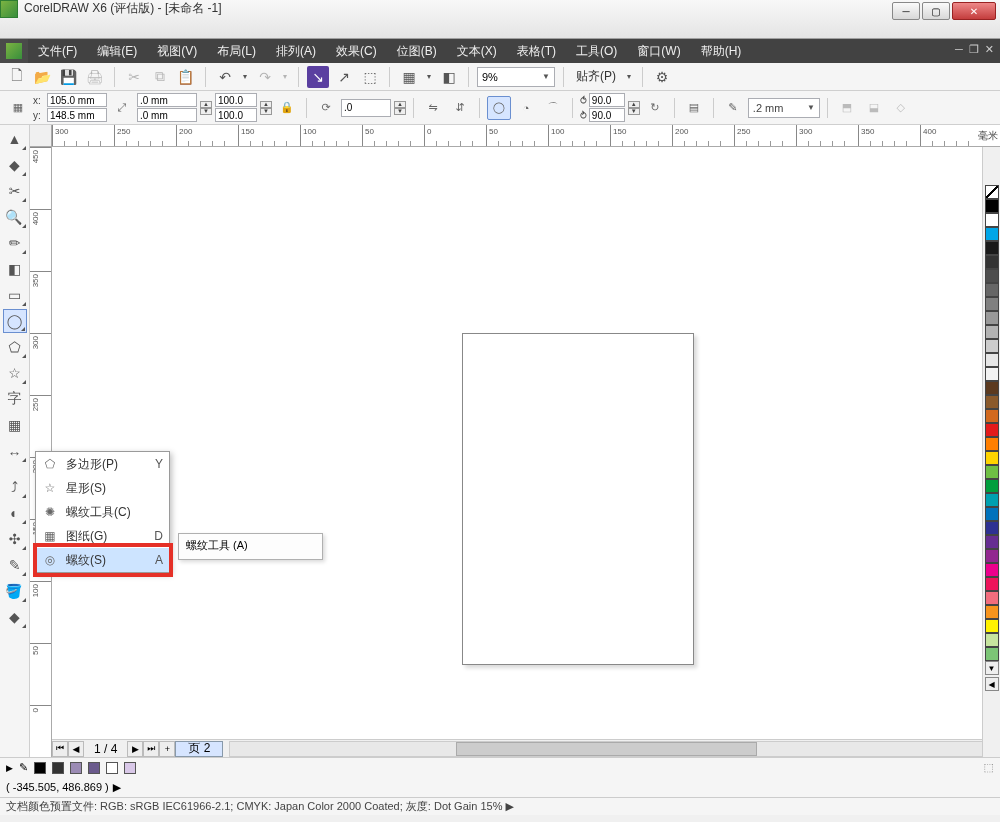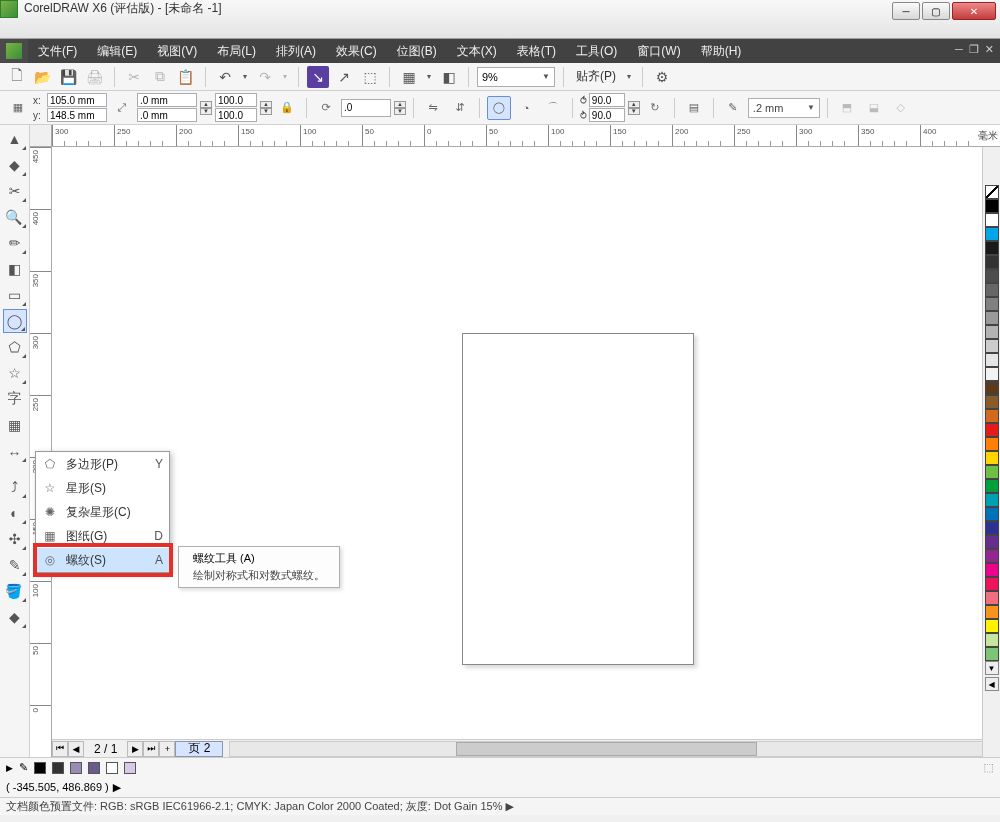--- a/index.html
+++ b/index.html
@@ -77,21 +77,21 @@
 .swatch.none { background:#fff; position:relative; }
 .swatch.none::after { content:''; position:absolute; left:0; top:0; right:0; bottom:0; background:linear-gradient(135deg,transparent 45%,#000 45%,#000 55%,transparent 55%); }
 
 
 .flyout { position:absolute; left:35px; top:326px; width:135px; background:#fff; border:1px solid #9a9a9a; box-shadow:2px 2px 6px rgba(0,0,0,.25); z-index:20; }
 .fly-item { height:24px; display:flex; align-items:center; padding:0 6px; gap:8px; font-size:12px; color:#333; }
 .fly-item .icon { width:16px; text-align:center; color:#666; }
 .fly-item .short { margin-left:auto; color:#555; }
 .fly-item.hl { background:#cde4ff; }
 .highlight-box { position:absolute; left:33px; top:418px; width:140px; height:34px; border:4px solid #e53027; z-index:25; pointer-events:none; }
-.tooltip { position:absolute; left:178px; top:421px; width:162px; background:#fdfdfd; border:1px solid #b0b0b0; padding:4px 14px; font-size:11px; box-shadow:2px 2px 4px rgba(0,0,0,.15); z-index:20; }
+.tooltip { position:absolute; left:178px; top:408px; width:145px; background:#fdfdfd; border:1px solid #b0b0b0; padding:4px 7px; font-size:11px; box-shadow:2px 2px 4px rgba(0,0,0,.15); z-index:20; }
 .tooltip .tt-title { font-weight:normal; margin-bottom:2px; }
 .tooltip .tt-desc { color:#444; font-size:11px; }
 
 
 .status1 { height:20px; background:#f5f5f5; border-top:1px solid #ccc; display:flex; align-items:center; padding:0 6px; gap:6px; font-size:11px; }
 .status1 .cur { font-size:9px; }
 .mini-sw { width:12px; height:12px; border:1px solid #555; }
 .status2 { height:20px; background:#f5f5f5; display:flex; align-items:center; padding:0 6px; font-size:11px; }
 .status3 { height:18px; background:#f5f5f5; border-top:1px solid #ccc; display:flex; align-items:center; padding:0 6px; font-size:11px; color:#444; }
 </style>
@@ -417,21 +417,21 @@
       <div class="page"></div>
     </div>
     <div class="scroll-v">
         <div class="thumb"></div>
       </div>
     <div class="scroll-h">
       <div class="nav">
         <div class="nb">⏮</div>
         <div class="nb">◀</div>
       </div>
-      <div class="pglabel">2 / 1</div>
+      <div class="pglabel">1 / 4</div>
       <div class="nav">
         <div class="nb">▶</div>
         <div class="nb">⏭</div>
         <div class="nb">+</div>
       </div>
       <div class="tab">页 2</div>
       <div class="track">
           <div class="thumb"></div>
         </div>
     </div>
@@ -443,38 +443,37 @@
         <span>多边形(P)</span>
         <span class="short">Y</span>
       </div>
     <div class="fly-item">
         <span class="icon">☆</span>
         <span>星形(S)</span>
         <span class="short"></span>
       </div>
     <div class="fly-item">
         <span class="icon">✺</span>
-        <span>复杂星形(C)</span>
+        <span>螺纹工具(C)</span>
         <span class="short"></span>
       </div>
     <div class="fly-item">
         <span class="icon">▦</span>
         <span>图纸(G)</span>
         <span class="short">D</span>
       </div>
     <div class="fly-item hl">
         <span class="icon">◎</span>
         <span>螺纹(S)</span>
         <span class="short">A</span>
       </div>
   </div>
   <div class="highlight-box"></div>
   <div class="tooltip">
     <div class="tt-title">螺纹工具 (A)</div>
-    <div class="tt-desc">绘制对称式和对数式螺纹。</div>
   </div>
 
   <div class="color-pal" id="palette" style="right:0;">
     <div class="cp-btn">▲</div>
     <div style="height:40px"></div>
     <div class="swatch none"></div>
   <div class="swatch" style="background: rgb(0, 0, 0);"></div>
       <div class="swatch" style="background: rgb(255, 255, 255);"></div>
       <div class="swatch" style="background: rgb(0, 166, 232);"></div>
       <div class="swatch" style="background: rgb(26, 26, 26);"></div>

